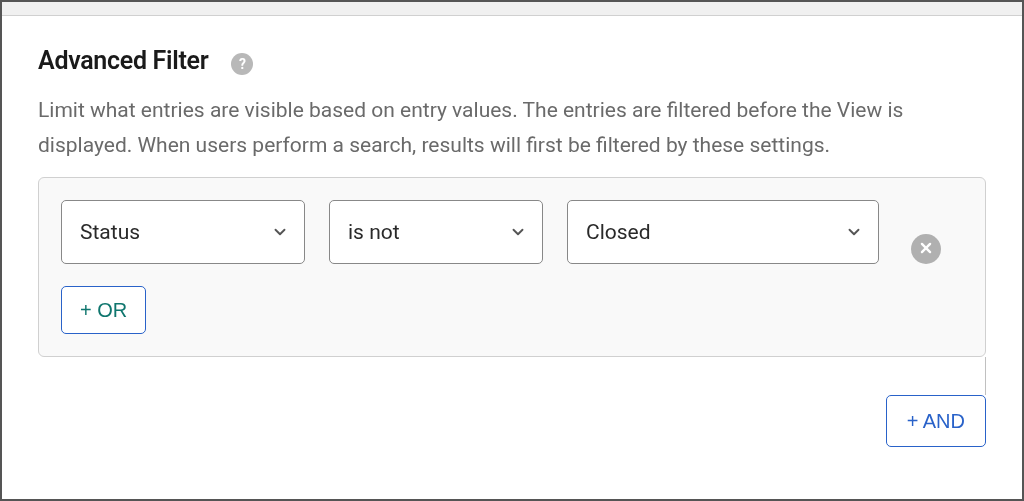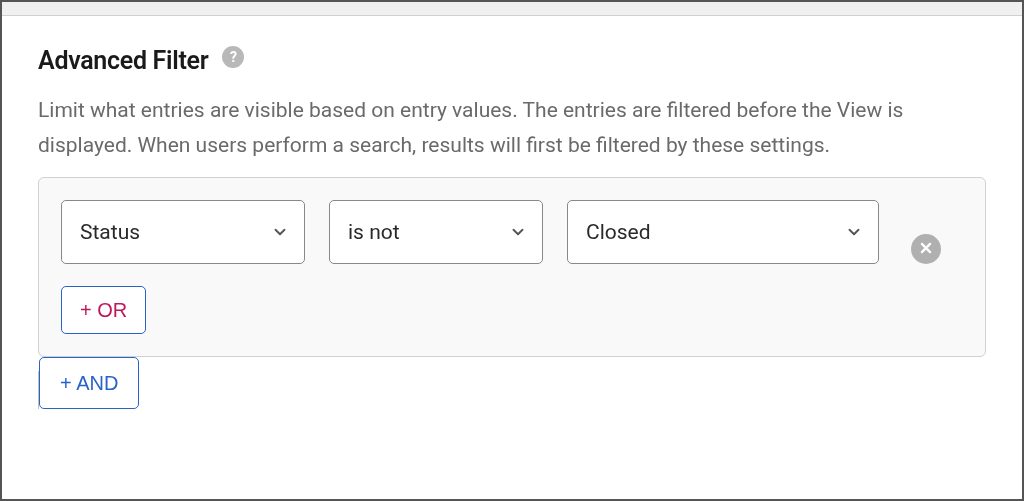--- a/index.html
+++ b/index.html
@@ -18,22 +18,22 @@
     .top-bar {
       height: 14px;
       background: #f0f0f0;
       border-bottom: 1px solid #d0d0d0;
     }
     .container {
       padding: 30px 36px 0 36px;
     }
     .header-row {
       display: flex;
-      align-items: flex-start;
-      gap: 14px;
+      align-items: flex-end;
+      gap: 23px;
       margin-bottom: 18px;
     }
     .title {
       font-size: 25px;
       font-weight: 600;
       color: #1a1a1a;
       letter-spacing: -0.3px;
     }
     .help-icon {
       width: 22px;
@@ -116,28 +116,28 @@
       height: 14px;
     }
     .or-btn {
       display: inline-flex;
       align-items: center;
       height: 48px;
       padding: 0 18px;
       border: 1.5px solid #2962c9;
       border-radius: 5px;
       background: #fff;
-      color: #be185d;
+      color: #0f766e;
       font-size: 20px;
       font-weight: 500;
       cursor: pointer;
     }
     .connector {
       display: flex;
-      flex-direction: row;
+      flex-direction: column;
       align-items: flex-end;
       position: relative;
     }
     .connector-line {
       width: 1px;
       height: 38px;
       background: #c0c0c0;
     }
     .and-btn {
       display: inline-flex;

